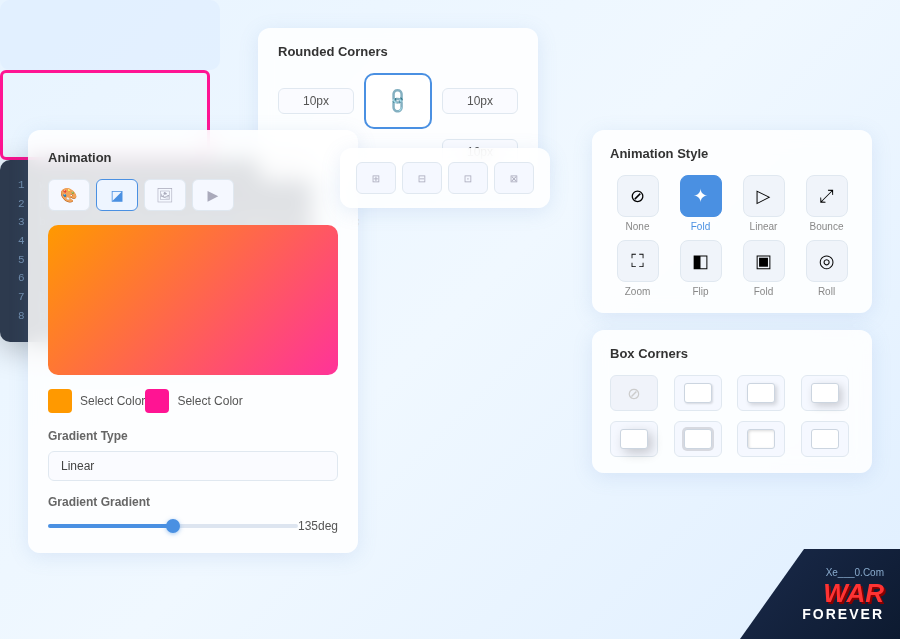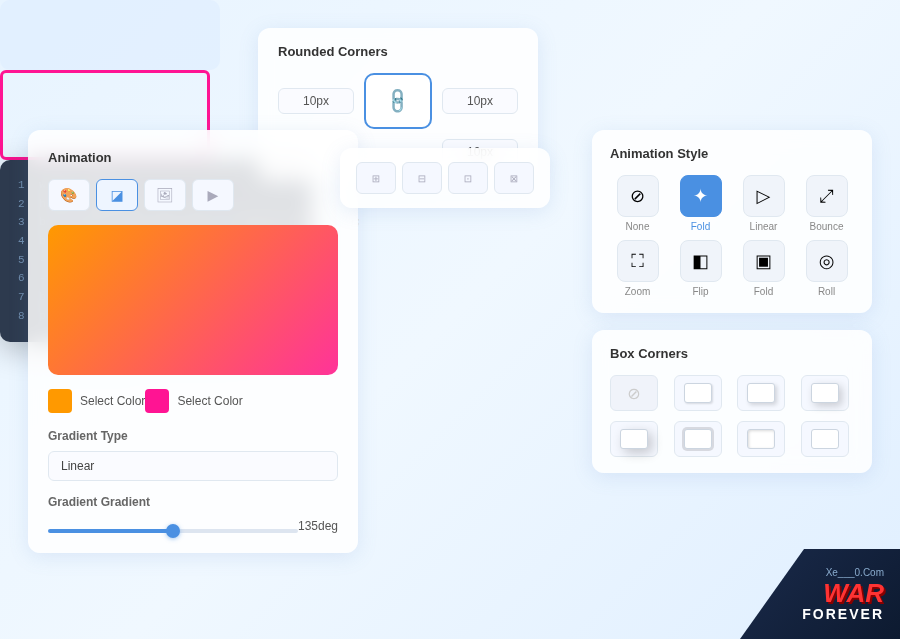--- a/index.html
+++ b/index.html
@@ -111,21 +111,21 @@
 
     .slider-label {
       font-size: 12px;
       font-weight: 600;
       color: #666;
       margin-bottom: 10px;
     }
 
     .slider-row {
       display: flex;
-      align-items: flex-end;
+      align-items: center;
       gap: 0;
     }
 
     .slider-track {
       flex: 1;
       height: 4px;
       background: linear-gradient(to right, #4a90e2 0%, #4a90e2 50%, #dde5f0 50%);
       border-radius: 2px;
       position: relative;
     }

